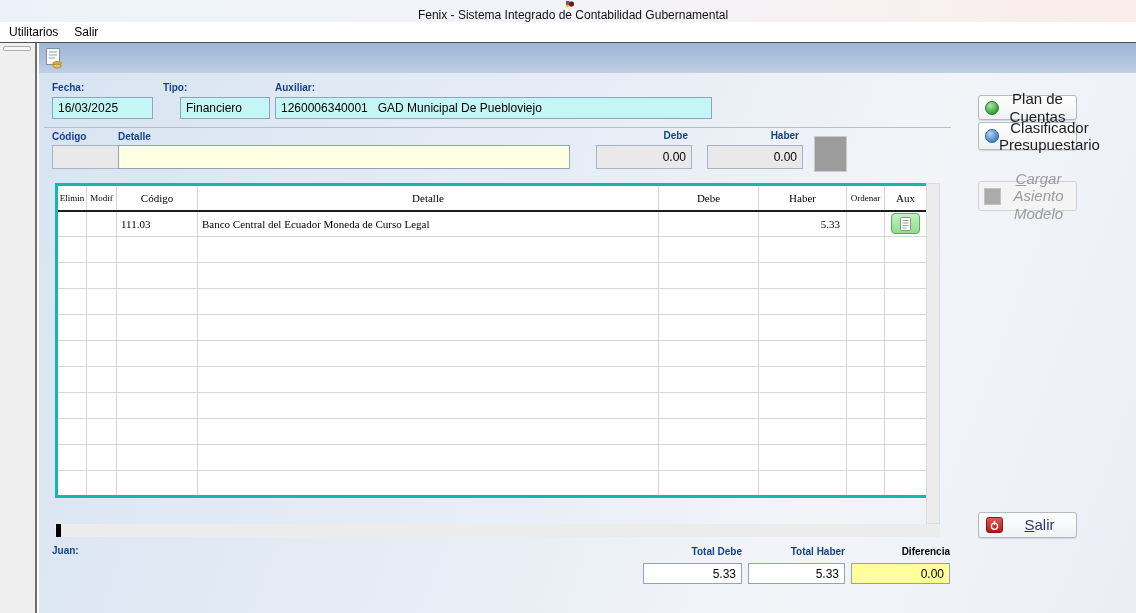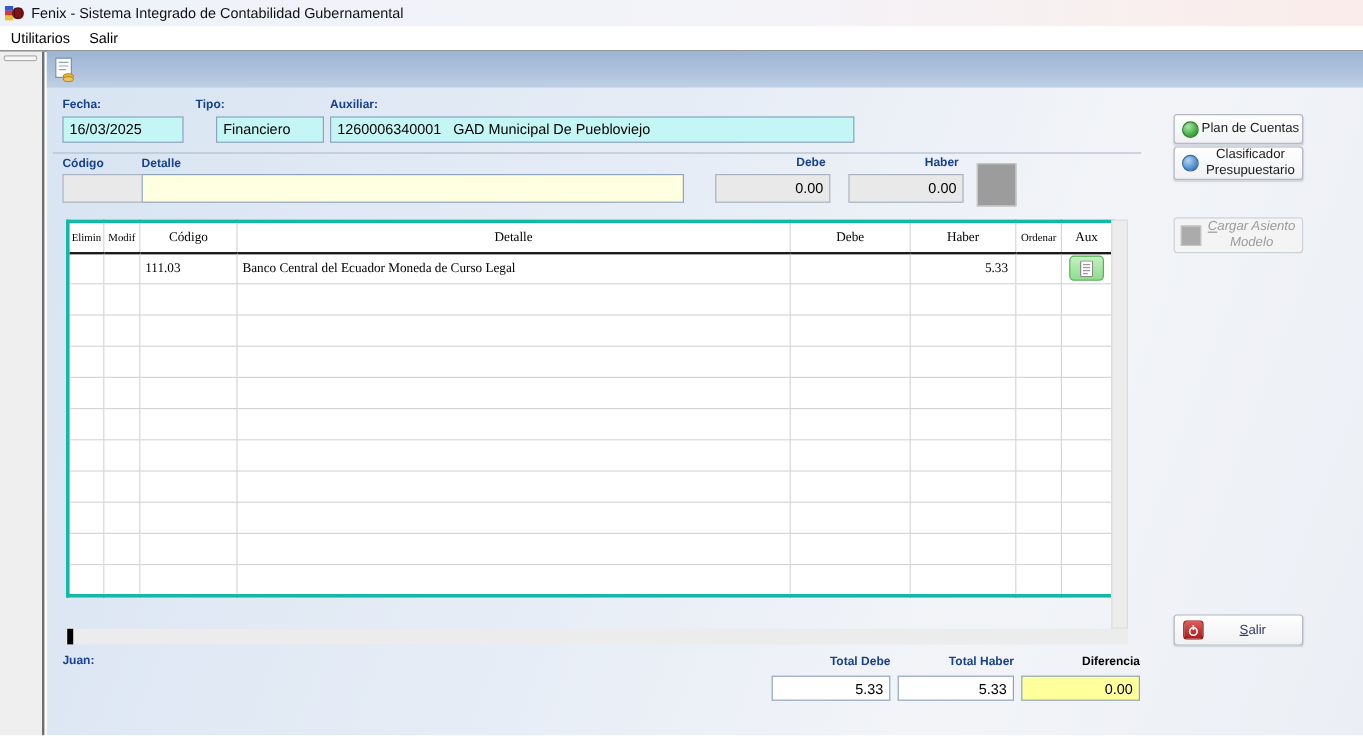--- a/index.html
+++ b/index.html
@@ -4,21 +4,21 @@
 <style>
   * { margin:0; padding:0; box-sizing:border-box; }
   html,body { width:1136px; height:613px; overflow:hidden; }
   body { font-family:"Liberation Sans", sans-serif; }
   #app { position:relative; width:1136px; height:613px; background:#fff; overflow:hidden; }
   .abs { position:absolute; }
 
   
   .titlebar { left:0; top:0; width:1136px; height:22px;
     background:linear-gradient(to right,#edf2fa 0%,#f3f3f8 55%,#f9efee 85%,#f9eceb 100%);
-    display:flex; align-items:center; padding-left:4px; }
+    display:flex; align-items:center; padding-left:4px;flex-direction:column; }
   .titlebar .title { font-size:12px; color:#111; margin-left:6px; white-space:pre; }
   .menubar { left:0; top:22px; width:1136px; height:20px; background:#fff;
     display:flex; align-items:center; padding-left:7px; }
   .menubar .menu-item { font-size:12px; color:#000; margin-right:12px; padding:1px 2px; cursor:default; }
   .menu-divider { left:0; top:42px; width:1136px; height:1px; background:#4f4f4f; }
 
   .left-panel { left:0; top:43px; width:37px; height:570px; background:#efefef; border-right:2px solid #6f6f6f; }
   .grip { position:absolute; left:3px; top:3px; width:28px; height:5px; background:#f7f7f7; border:1px solid #aeaeae; border-radius:2px; }
 
   .content-bg { left:39px; top:43px; width:1097px; height:570px;
@@ -51,23 +51,23 @@
   #grid td.num { text-align:right; padding-right:6px; }
   #grid td.aux-cell { text-align:center; padding:0; }
   #grid { border:3px solid #14b8a6;font-family:Liberation Serif, serif; }
   .aux-btn { display:inline-flex; align-items:center; justify-content:center; width:29px; height:21px;
     border:1px solid #58b058; border-radius:4px; background:linear-gradient(#c2f2c2,#8fdd8f); cursor:default; }
   .vscroll { left:926px; top:183px; width:14px; height:341px; background:#ececec; border:1px solid #dcdcdc; }
   .hscroll { left:55px; top:524px; width:885px; height:13px; background:#ececec; }
   .hscroll .thumb { position:absolute; left:1px; top:0; width:5px; height:13px; background:#000; }
 
   
-  .side-btn { left:978px; width:108px; border:1px solid #b4b9c3; border-radius:3px;
+  .side-btn { left:978px; width:99px; border:1px solid #b4b9c3; border-radius:3px;
     background:linear-gradient(#ffffff,#f0f1f4); display:flex; align-items:center;
-    font-size:11px; color:#1c1c1c; box-shadow:0 1px 1px rgba(120,130,150,.25); cursor:default; }
+    font-size:15px; color:#1c1c1c; box-shadow:0 1px 1px rgba(120,130,150,.25); cursor:default; }
   .side-btn .txt { flex:1; text-align:center; line-height:1.15; }
   .ball { width:14px; height:14px; border-radius:50%; margin-left:6px; flex:0 0 auto; }
   .ball-green { background:radial-gradient(circle at 35% 30%,#a8e8a8,#2f9e2f 75%); border:1px solid #2a7a2a; }
   .ball-blue  { background:radial-gradient(circle at 35% 30%,#b5d4f2,#3d7fc4 75%); border:1px solid #33679c; }
   .btn-disabled { background:#f4f4f4; border-color:#ced2d8; color:#9b9b9b; box-shadow:none; }
   .sq-gray { width:17px; height:17px; background:#ababab; border:1px solid #c2c2c2; margin-left:5px; flex:0 0 auto; }
   .pwr { width:17px; height:16px; background:linear-gradient(#e05a5a,#b01818); border:1px solid #8e1414;
     border-radius:3px; margin-left:7px; display:flex; align-items:center; justify-content:center; flex:0 0 auto; }
   .u { text-decoration:underline; }
   .salir-txt { color:#2e3a66; }

